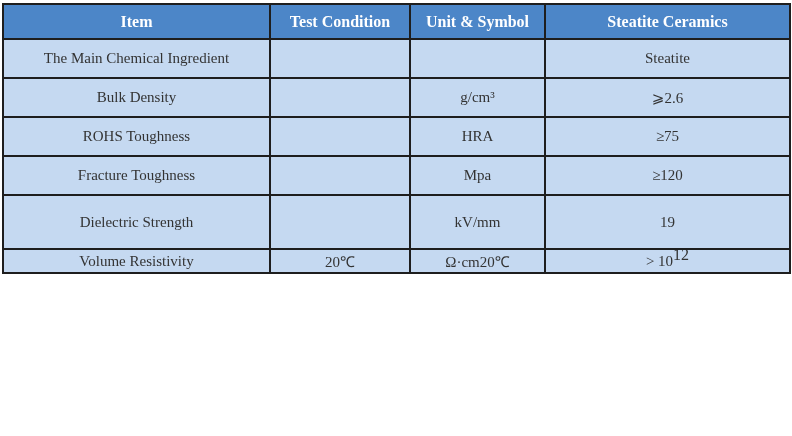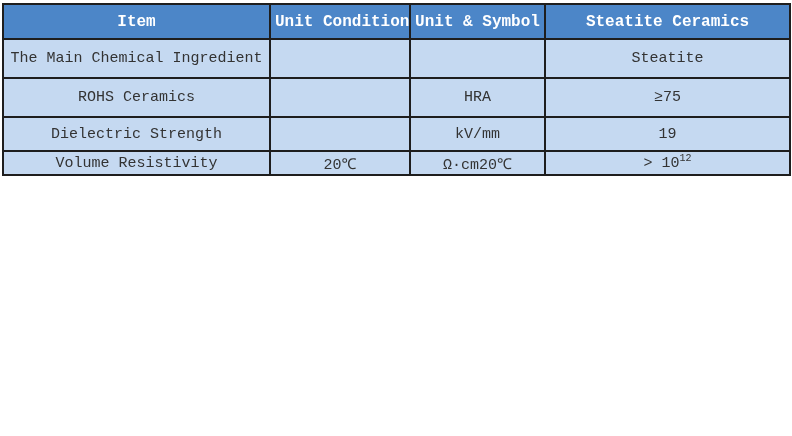--- a/index.html
+++ b/index.html
@@ -1,21 +1,21 @@
 <!DOCTYPE html>
 <html><head>
 <meta charset="utf-8">
 <style>
   html, body { margin: 0; padding: 0; background: #ffffff; }
   .stage {
     position: relative;
     width: 792px;
     height: 436px;
     background: #ffffff;
-    font-family: Liberation Mono, monospace;
+    font-family: Liberation Serif, serif;
     overflow: hidden;
   }
   table.spec {
     position: absolute;
     left: 2px;
     top: 3px;
     border-collapse: collapse;
     table-layout: fixed;
     width: 787px;
   }
@@ -39,55 +39,67 @@
     font-size: 16px;
     font-weight: bold;
   }
   table.spec td {
     background: #c5d9f1;
     color: #333333;
     font-size: 15px;
     font-weight: normal;
   }
   table.spec tbody tr { height: 39px; }
-  table.spec tbody tr.r-tall  { height: 34px; }
+  table.spec tbody tr.r-tall  { height: 54px; }
   table.spec tbody tr.r-short { height: 24px; }
-  table.spec td sup { font-size: 10px; vertical-align: super; line-height: 0; }
+  table.spec td sup { font-size: 16px; vertical-align: super; line-height: 0; }
 </style>
 </head>
 <body>
 
 <div class="stage">
   <table class="spec">
     <colgroup>
       <col class="c-item">
         <col class="c-cond">
         <col class="c-unit">
         <col class="c-value">
     </colgroup>
     <thead>
       <tr>
         <th>Item</th>
-        <th>Unit Condition</th>
+        <th>Test Condition</th>
         <th>Unit &amp; Symbol</th>
         <th>Steatite Ceramics</th>
       </tr>
     </thead>
     <tbody>
       <tr>
         <td>The Main Chemical Ingredient</td>
         <td></td>
         <td></td>
         <td>Steatite</td>
       </tr>
       <tr>
-        <td>ROHS Ceramics</td>
+        <td>Bulk Density</td>
+        <td></td>
+        <td>g/cm³</td>
+        <td>⩾2.6</td>
+      </tr>
+      <tr>
+        <td>ROHS Toughness</td>
         <td></td>
         <td>HRA</td>
         <td>≥75</td>
+      </tr>
+      <tr>
+        <td>Fracture Toughness</td>
+        <td></td>
+        <td>Mpa</td>
+        <td>≥120</td>
       </tr>
       <tr class="r-tall">
         <td>Dielectric Strength</td>
         <td></td>
         <td>kV/mm</td>
         <td>19</td>
       </tr>
       <tr class="r-short">
         <td>Volume Resistivity</td>
         <td>20℃</td>

